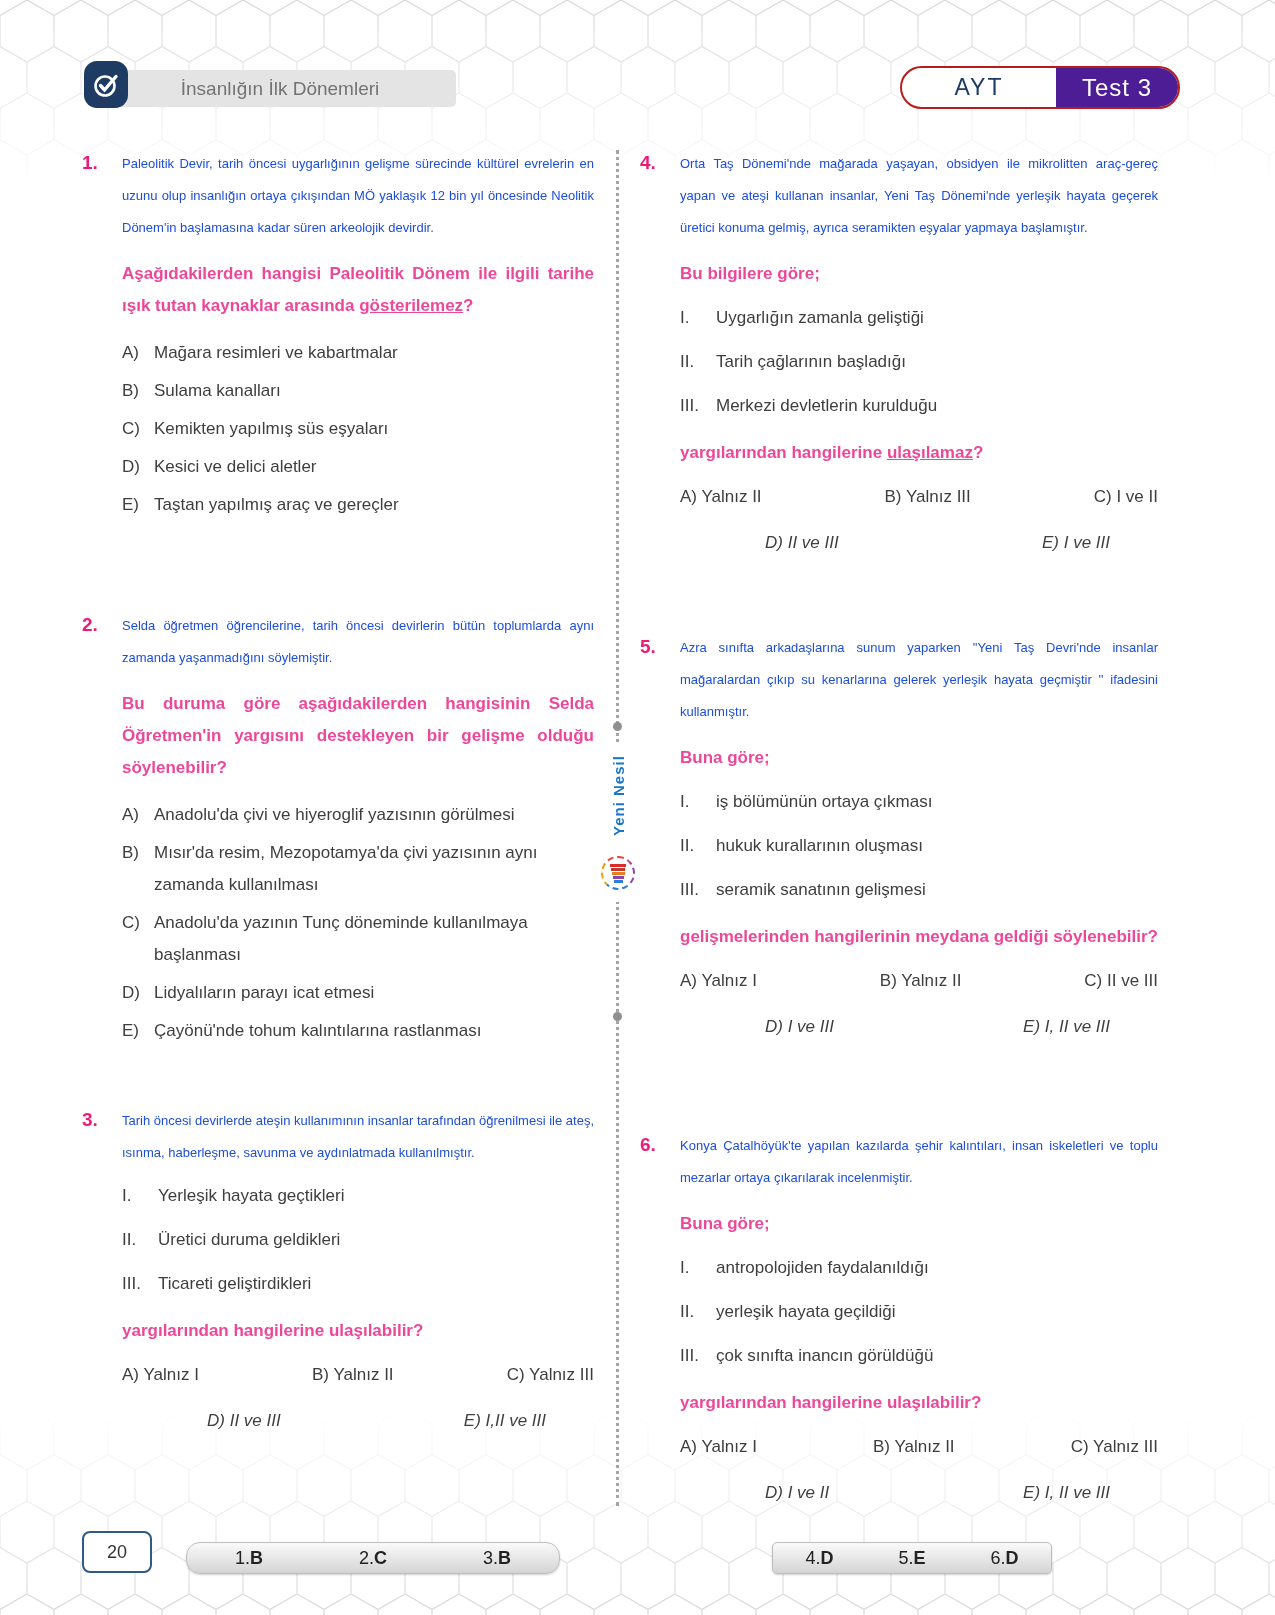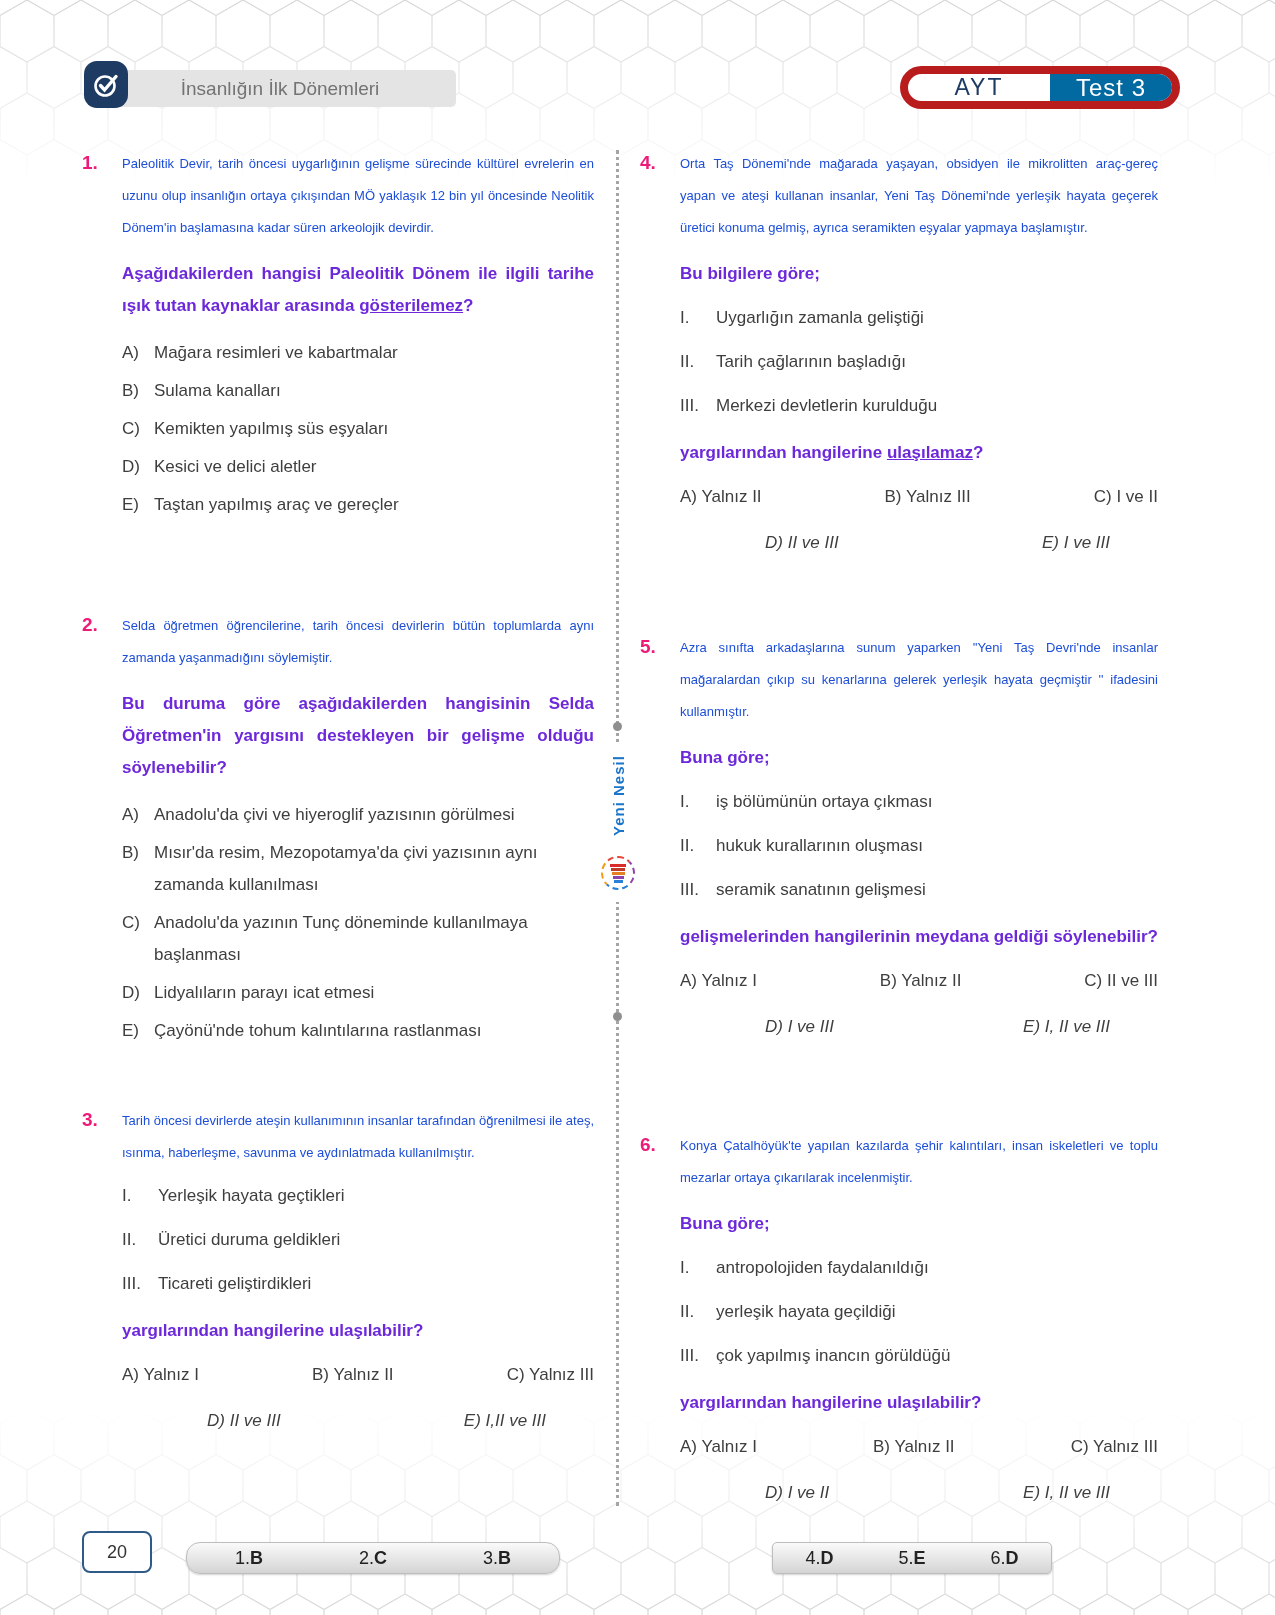--- a/index.html
+++ b/index.html
@@ -19,35 +19,35 @@
   .hex-fade-bottom { position:absolute; inset:0;
     background:linear-gradient(to bottom, #fff 0%, rgba(255,255,255,.6) 45%, rgba(255,255,255,0) 100%); }
 
   
   .check-icon { position:absolute; left:84px; top:61px; width:44px; height:47px;
     background:#1d3b63; border-radius:13px; display:flex; align-items:center; justify-content:center; z-index:5; }
   .subject-bar { position:absolute; left:104px; top:70px; width:352px; height:37px;
     background:#e4e4e4; border-radius:5px; display:flex; align-items:center; justify-content:center;
     font-size:19px; color:#737373; z-index:4; }
   .test-pill { position:absolute; left:900px; top:66px; width:280px; height:43px;
-    border:8px solid #b91c1c; border-radius:22px; overflow:hidden; display:flex; background:#fff; z-index:4; }
+    border:2px solid #b91c1c; border-radius:22px; overflow:hidden; display:flex; background:#fff; z-index:4; }
   .pill-ayt { flex:1; display:flex; align-items:center; justify-content:center;
     color:#1d3b63; font-size:23px; letter-spacing:2px; }
-  .pill-test { width:122px; background:#0369a1; color:#fff; display:flex;
+  .pill-test { width:122px; background:#4c1d95; color:#fff; display:flex;
     align-items:center; justify-content:center; font-size:24px; letter-spacing:1px; }
 
   
   .col { position:absolute; top:148px; }
   .col-left  { left:82px;  width:512px; }
   .col-right { left:640px; width:518px; }
   .question { position:absolute; left:0; right:0; display:flex; }
   .qnum { width:40px; flex:none; color:#ed1a78; font-weight:700; font-size:19px; line-height:30px; }
   .qbody { flex:1; min-width:0; }
   .q-para { font-size:13px; line-height:32px; text-align:justify; color:#1d4ed8; margin-bottom:14px; }
-  .q-stem { font-size:17px; line-height:32px; font-weight:700; color:#6d28d9; text-align:justify; margin-bottom:15px; }
+  .q-stem { font-size:17px; line-height:32px; font-weight:700; color:#ec4899; text-align:justify; margin-bottom:15px; }
   .q-stem .u { text-decoration:underline; }
   .opt-v { display:flex; font-size:17px; line-height:32px; margin-bottom:6px; color:#3e3e3e; }
   .opt-v .letter { width:32px; flex:none; }
   .opt-v .otext { flex:1; }
   .roman { display:flex; font-size:17px; line-height:26px; margin-bottom:18px; color:#3e3e3e; }
   .roman .rlabel { width:36px; flex:none; }
   .opt-row { display:flex; justify-content:space-between; font-size:17px; line-height:26px;
     color:#3e3e3e; margin-bottom:20px; }
   .opt-row-2 { padding-left:85px; padding-right:48px; margin-bottom:0;font-style:italic; }
 
@@ -291,21 +291,21 @@
       <div class="roman">
           <span class="rlabel">I.</span>
           <span>antropolojiden faydalanıldığı</span>
         </div>
       <div class="roman">
           <span class="rlabel">II.</span>
           <span>yerleşik hayata geçildiği</span>
         </div>
       <div class="roman">
           <span class="rlabel">III.</span>
-          <span>çok yapılmış inancın görüldüğü</span>
+          <span>çok sınıfta inancın görüldüğü</span>
         </div>
       <p class="q-stem"><span>yargılarından hangilerine ulaşılabilir?</span><span class="u"></span><span></span></p>
       <div class="opt-row">
         <span>A) Yalnız I</span>
         <span>B) Yalnız II</span>
         <span>C) Yalnız III</span>
       </div>
       <div class="opt-row opt-row-2">
         <span>D) I ve II</span>
         <span>E) I, II ve III</span>

